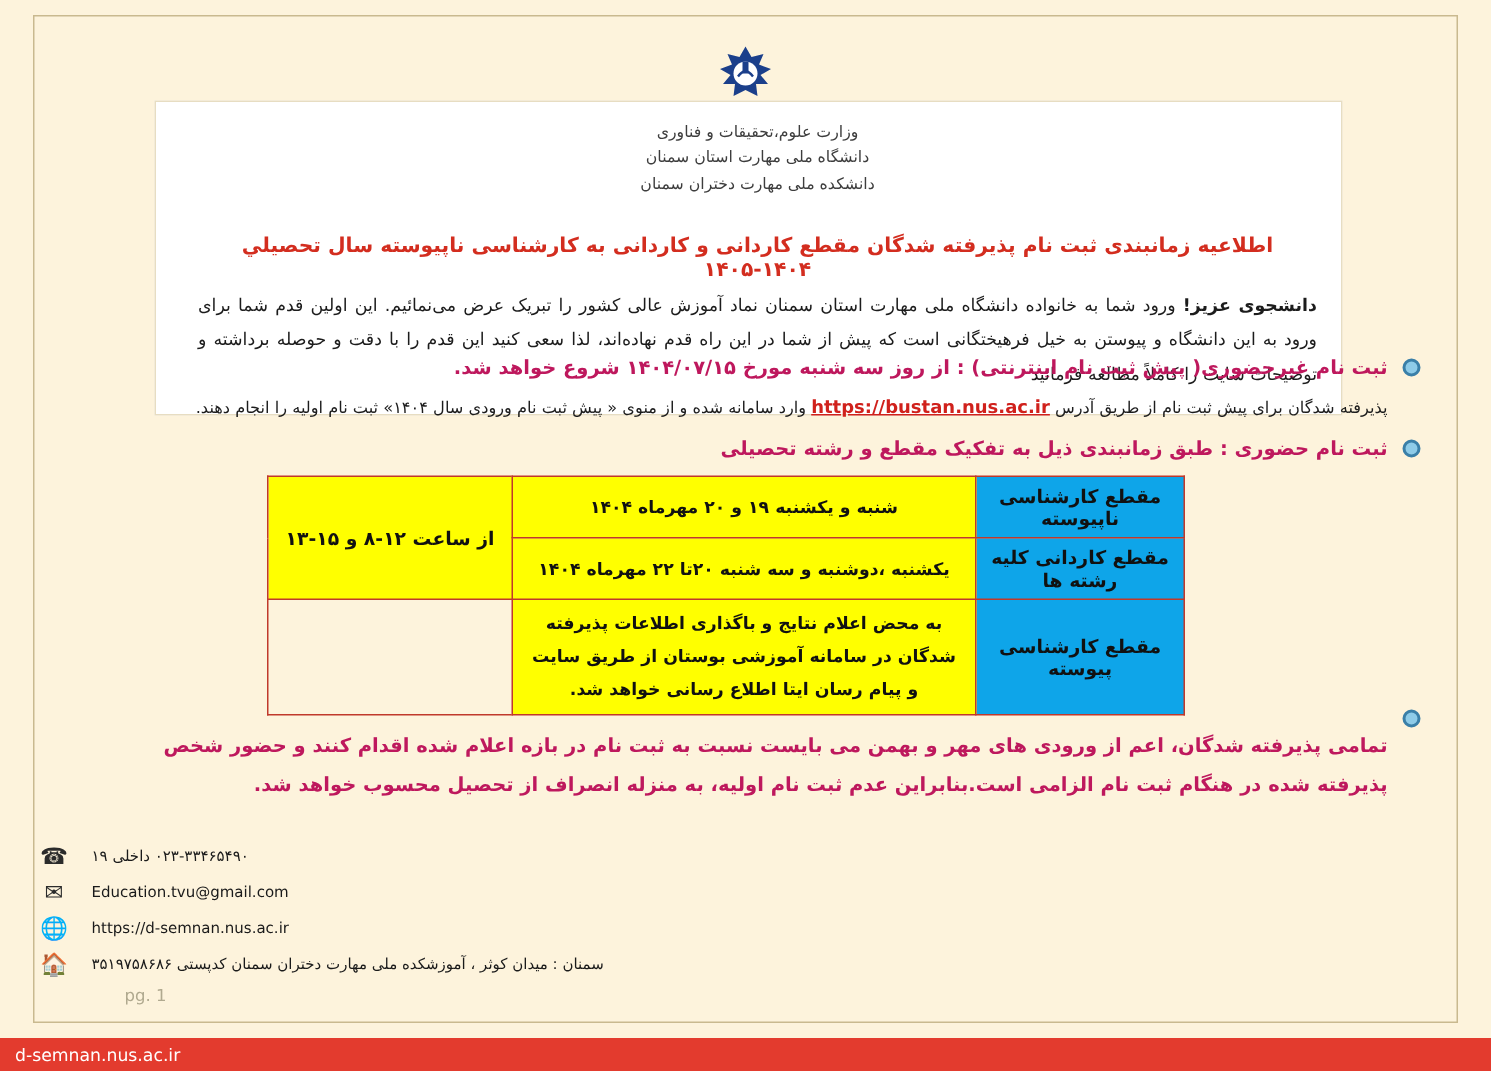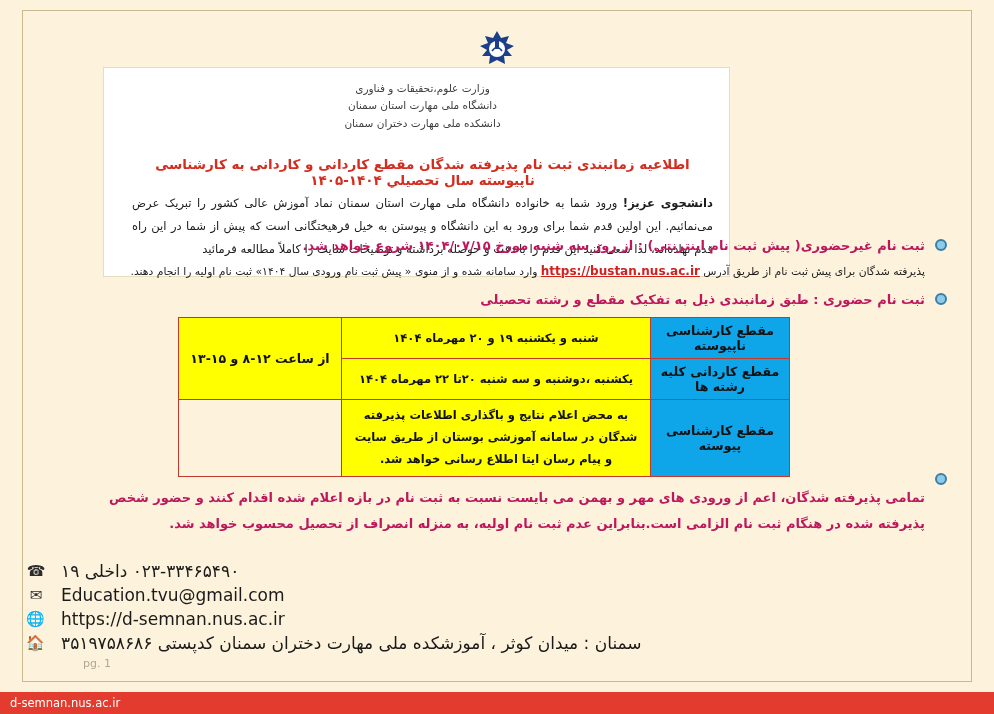--- a/index.html
+++ b/index.html
@@ -43,21 +43,21 @@
     height: 40px;
     position: relative;
   }
   .logo svg { display: block; }
 
   
   .header-block {
     position: absolute;
     top: 56px;
     left: 80px;
-    width: 627px;
+    width: 792px;
     background: #ffffff;
     border: 1px solid #e7ddc2;
     box-sizing: border-box;
     padding: 12px 16px 14px 28px;
   }
   .org-lines {
     text-align: center;
     color: #3d3d3d;
     font-size: 10.5px;
     line-height: 1.65;
@@ -183,21 +183,21 @@
     height: 24px;
   }
   .contact-icon {
     width: 26px;
     text-align: center;
     font-size: 15px;
     color: #2b2b2b;
     flex: 0 0 auto;
   }
   .contact-text {
-    font-size: 17px;
+    font-size: 10px;
     color: #1a1a1a;
     padding-left: 12px;
     padding-right: 12px;
     min-width: 690px;
     text-align: left;
     direction: ltr;
   }
   .contact-text.rtl { direction: rtl; text-align: left; }
 
   .pg-label {

